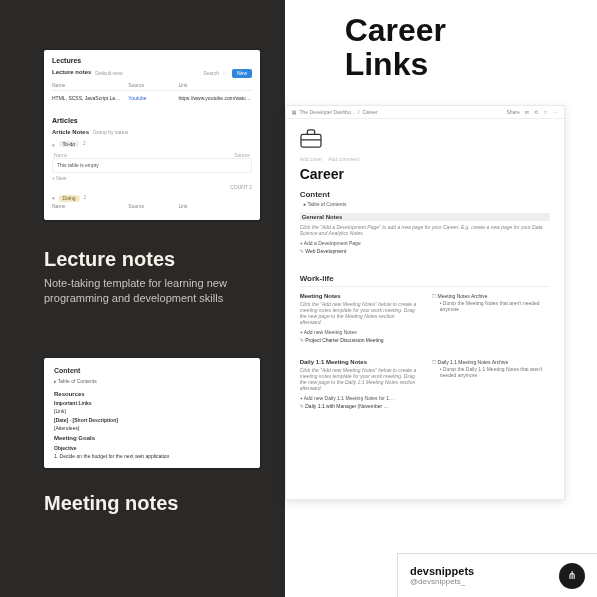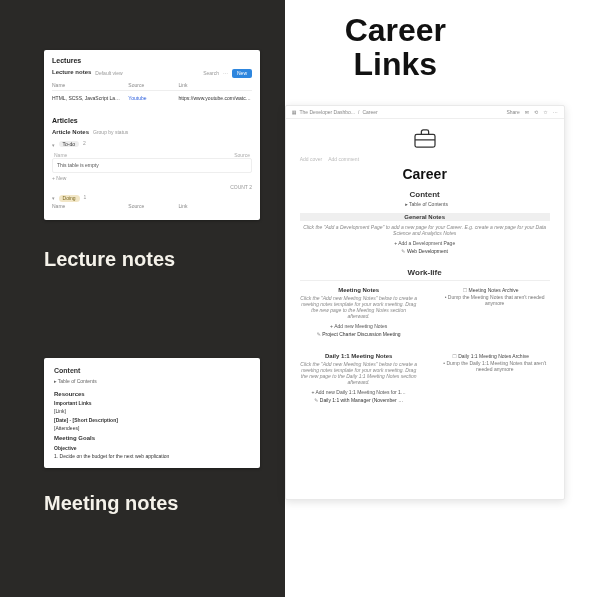--- a/index.html
+++ b/index.html
@@ -14,21 +14,20 @@
   .left {
     width: 298px; height: 597px;
     background: #2a2927;
     color: #e8e6e1;
     position: relative;
   }
   .right {
     width: 327px; height: 597px;
     background: #fff;
     position: relative;
-    text-align: center;
   }
 
   
   .panel {
     background: #fff;
     color: #333;
     font-size: 5px;
     line-height: 1.3;
     border-radius: 2px;
     box-shadow: 0 1px 3px rgba(0,0,0,0.3);
@@ -212,20 +211,21 @@
       </div>
       <div class="cols" style="border:0;">
         <span>Name</span>
         <span>Source</span>
         <span>Link</span>
       </div>
     </div>
   </div>
 
   <div class="left-title lt1">Lecture notes</div>
+  <div class="left-desc ld1">Note-taking template for learning new programming and development skills</div>
 
   <div class="panel panel-meeting">
     <div class="m-h">Content</div>
     <div class="m-sub">▸ <span>Table of Contents</span></div>
     <div class="m-sec">Resources</div>
     <div class="m-line" style="font-weight:600">Important Links</div>
     <div class="m-line">[Link]</div>
     <div class="m-line" style="margin-top:3px;font-weight:600">[Date] - [Short Description]</div>
     <div class="m-line">[Attendees]</div>
     <div class="m-sec">Meeting Goals</div>
@@ -271,21 +271,21 @@
       <div class="cp-title">Career</div>
 
       <div class="cp-h">Content</div>
       <div class="cp-bullet">▸ <span>Table of Contents</span></div>
 
       <span class="cp-h-bg">General Notes</span>
       <div class="cp-desc">Click the "Add a Development Page" to add a new page for your Career. E.g. create a new page for your Data Science and Analytics Notes</div>
       <div class="cp-link">+ Add a Development Page</div>
       <div class="cp-pagelink">Web Development</div>
 
-      <div class="cp-h" style="margin-top:14px">Work-life</div>
+      <div class="cp-h" style="margin-top:20px">Work-life</div>
       <div style="border-top:1px solid #eee; margin:3px 0 6px;"></div>
 
       <div class="cp-2col">
         <div>
           <div style="font-weight:700; font-size:6px; margin-bottom:2px;">Meeting Notes</div>
           <div class="cp-desc">Click the "Add new Meeting Notes" below to create a meeting notes template for your work meeting. Drag the new page to the Meeting Notes section afterward.</div>
           <div class="cp-link">+ Add new Meeting Notes</div>
           <div class="cp-pagelink">Project Charter Discussion Meeting</div>
         </div>
         <div>
@@ -302,13 +302,20 @@
           <div class="cp-pagelink">Daily 1:1 with Manager (November …</div>
         </div>
         <div>
           <div class="cp-check">Daily 1:1 Meeting Notes Archive</div>
           <div class="cp-sub">• <span>Dump the Daily 1:1 Meeting Notes that aren't needed anymore</span></div>
         </div>
       </div>
     </div>
   </div>
 
+  <div class="brand">
+    <div class="brand-text">
+      <div class="bname">devsnippets</div>
+      <div class="bhandle">@devsnippets_</div>
+    </div>
+    <div class="brand-logo">⋔</div>
+  </div>
 </div>
 
 </body></html>

